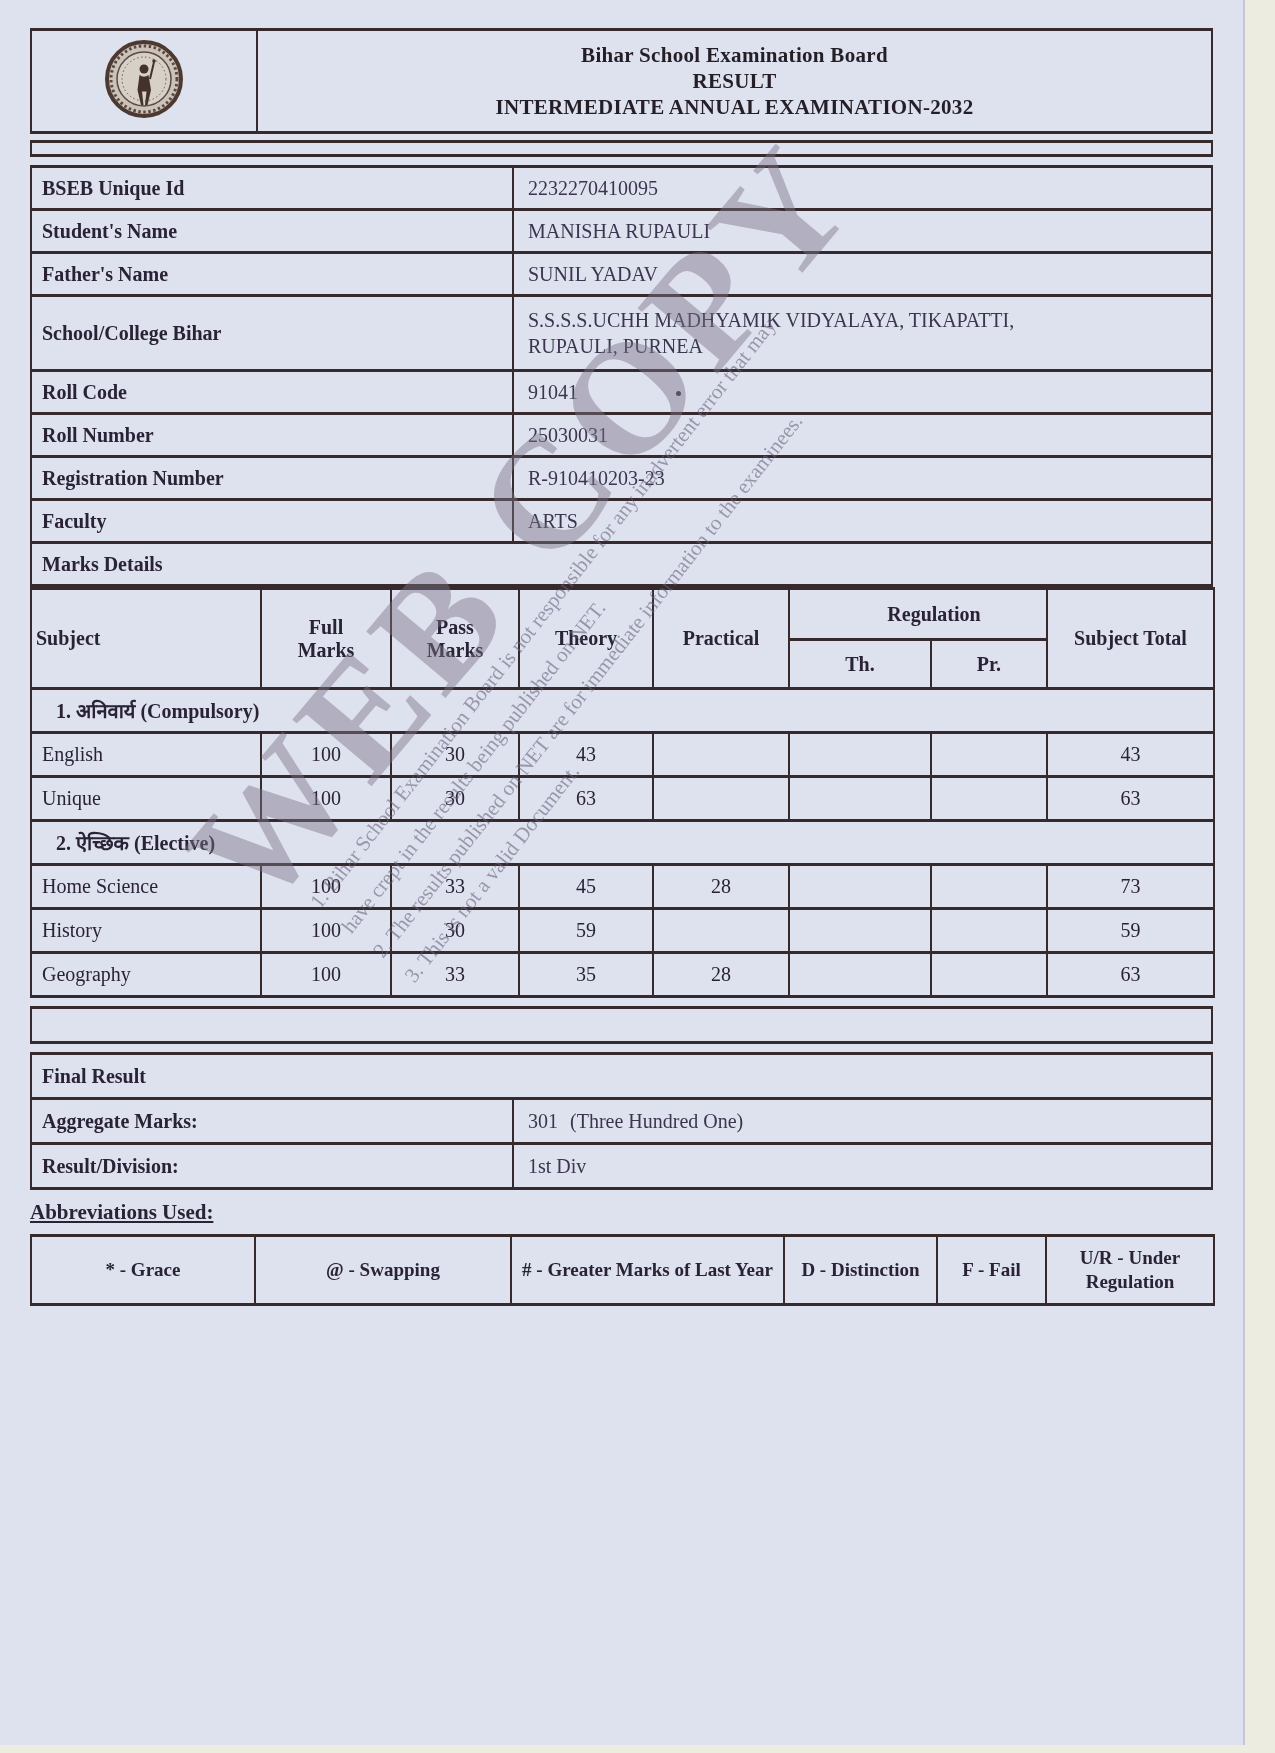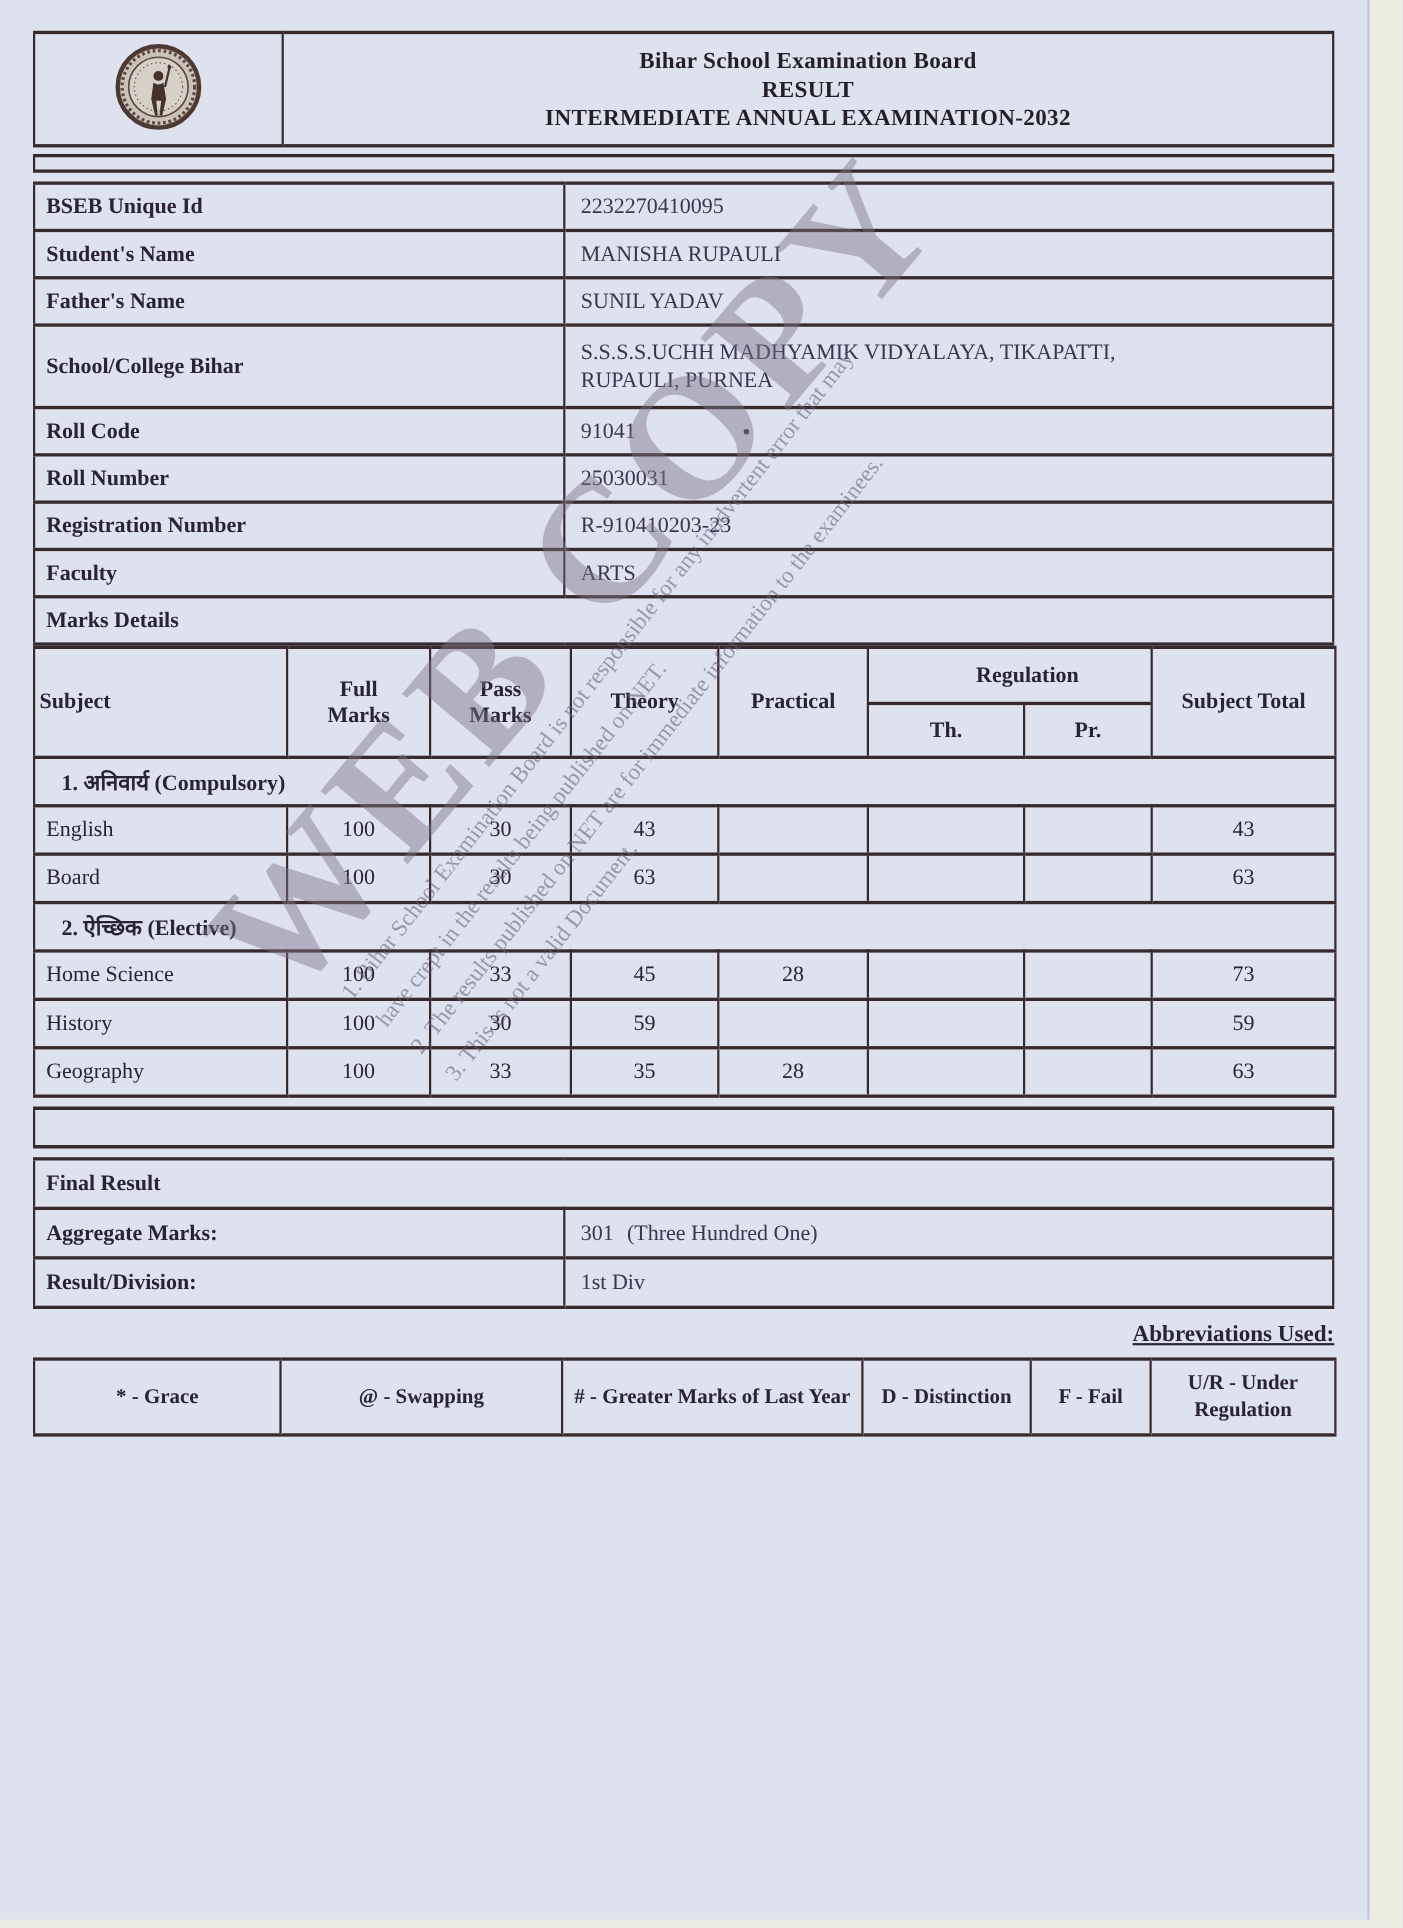--- a/index.html
+++ b/index.html
@@ -44,21 +44,21 @@
   .marks .num{text-align:center;}
   .marks .subj{}
   .wraphead{display:inline-block;max-width:70px;}
   .secrow{font-weight:bold;font-size:20px;height:34px;padding-left:24px;}
   .gapbox{height:32px;border:2px solid #372a2c;border-top-width:3px;border-bottom-width:3px;
           margin:8px 0;}
 
   .final td{height:42px;}
   .agg-words{margin-left:12px;}
 
-  .abbr-title{height:40px;line-height:40px;text-align:right;font-weight:bold;font-size:21px;
+  .abbr-title{height:40px;line-height:40px;text-align:left;font-weight:bold;font-size:21px;
               text-decoration:underline;margin:2px 0;}
   .abbr td{font-weight:bold;font-size:19px;text-align:center;height:62px;line-height:24px;padding:2px 6px;}
 
   
   .watermark{
     position:absolute;left:70px;top:480px;width:820px;height:170px;
     transform:rotate(-50deg);
     font-size:158px;font-weight:bold;letter-spacing:10px;text-align:center;
     color:rgba(122,115,136,0.45);white-space:nowrap;pointer-events:none;z-index:5;
   }
@@ -196,21 +196,21 @@
         <td class="subj">English</td>
         <td class="num">100</td>
         <td class="num">30</td>
         <td class="num">43</td>
         <td class="num"></td>
         <td class="num"></td>
         <td class="num"></td>
         <td class="num">43</td>
       </tr>
       <tr>
-        <td class="subj">Board</td>
+        <td class="subj">Unique</td>
         <td class="num">100</td>
         <td class="num">30</td>
         <td class="num">63</td>
         <td class="num"></td>
         <td class="num"></td>
         <td class="num"></td>
         <td class="num">63</td>
       </tr>
       <tr>
         <td colspan="8" class="secrow">2. ऐच्छिक (Elective)</td>

